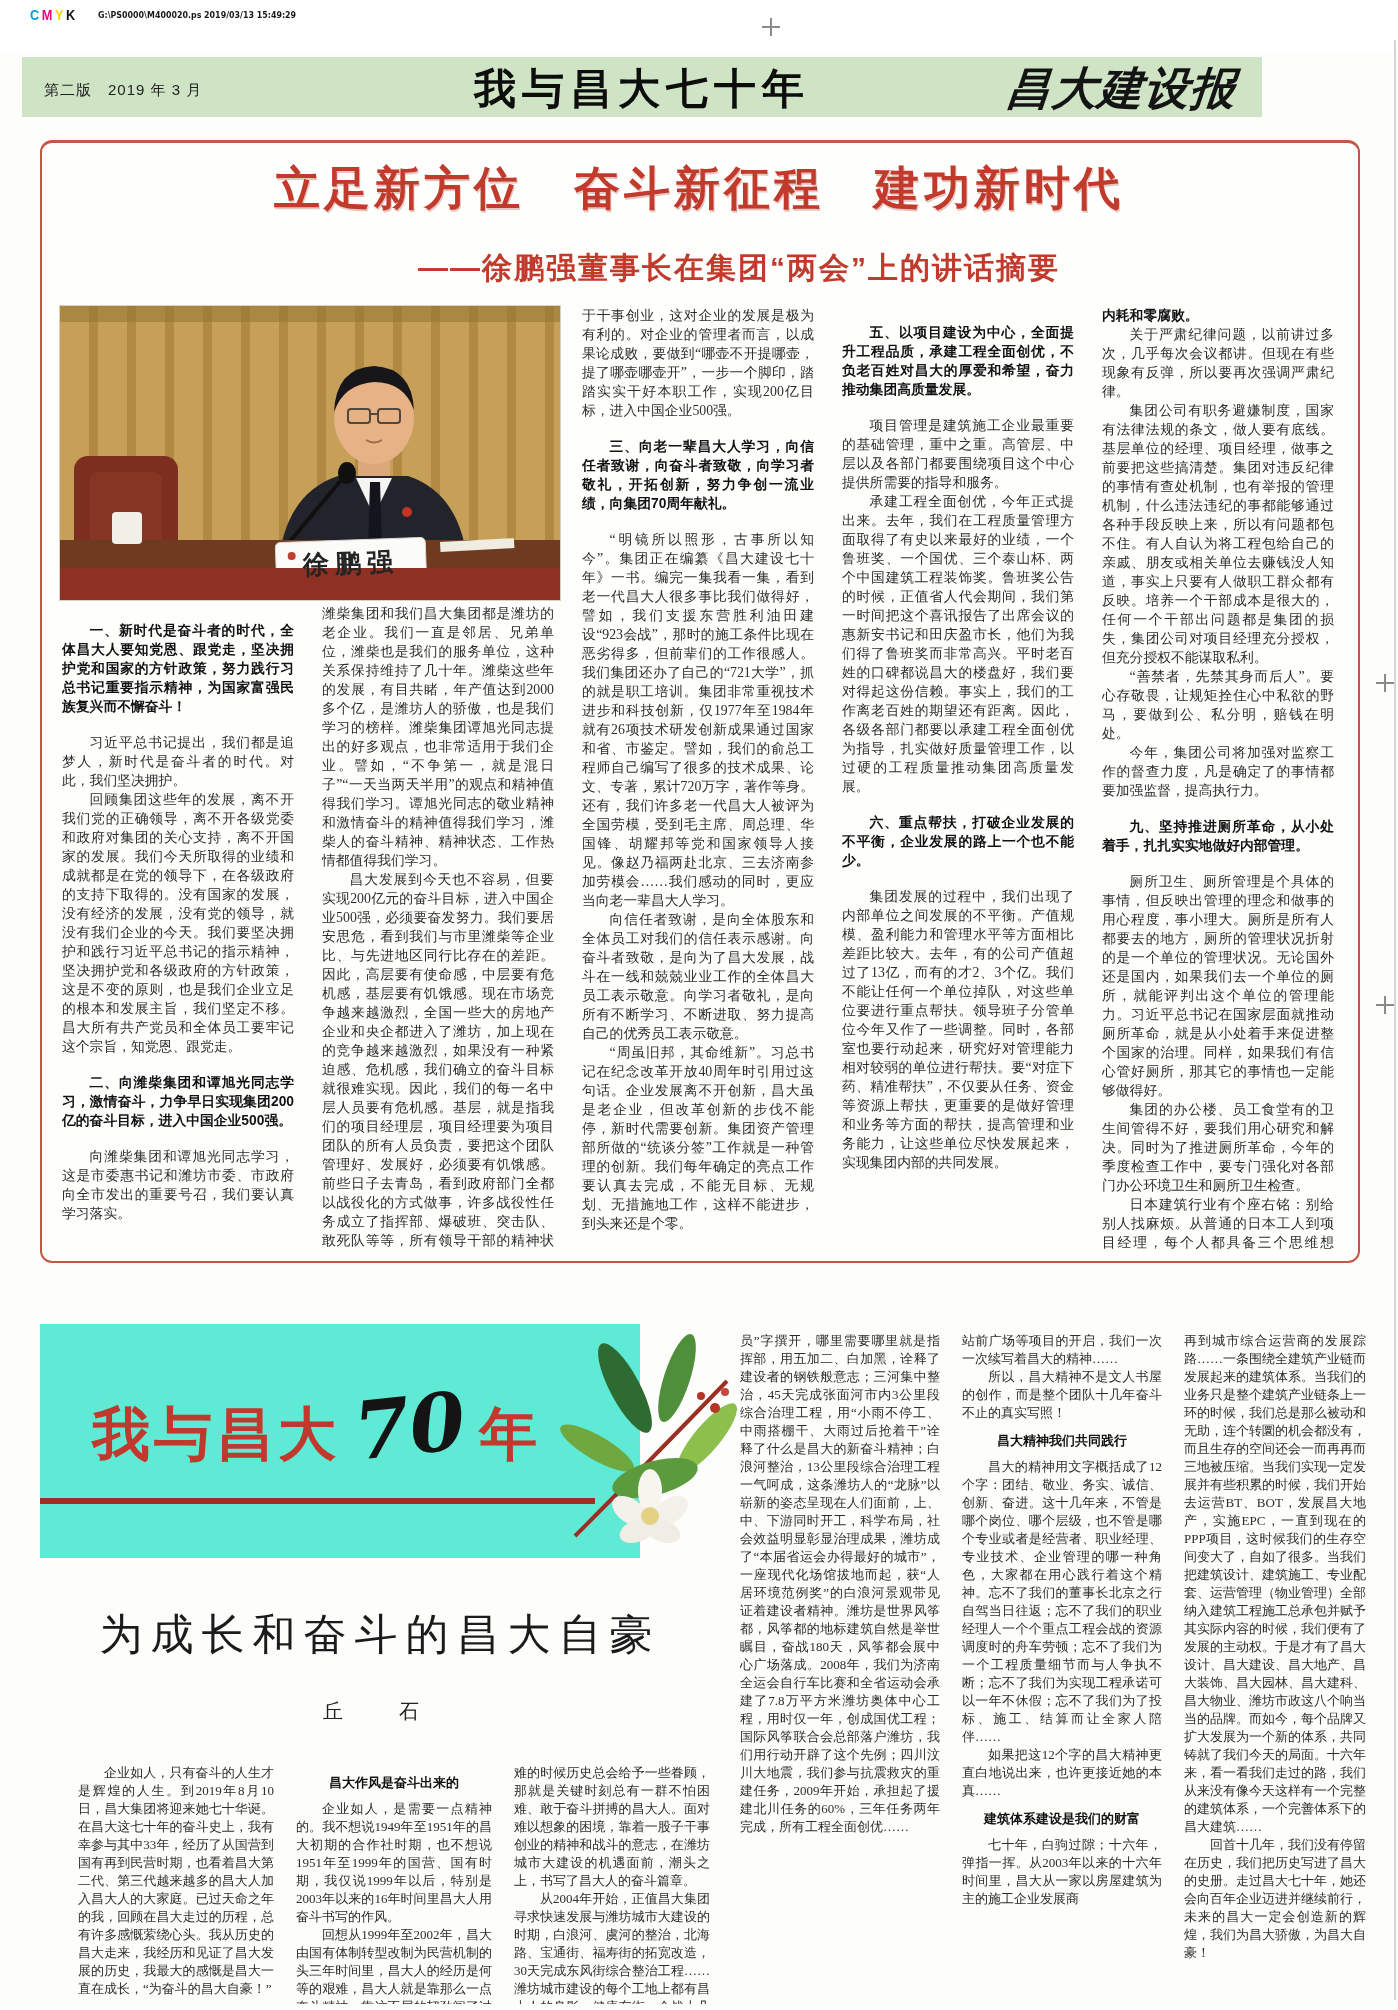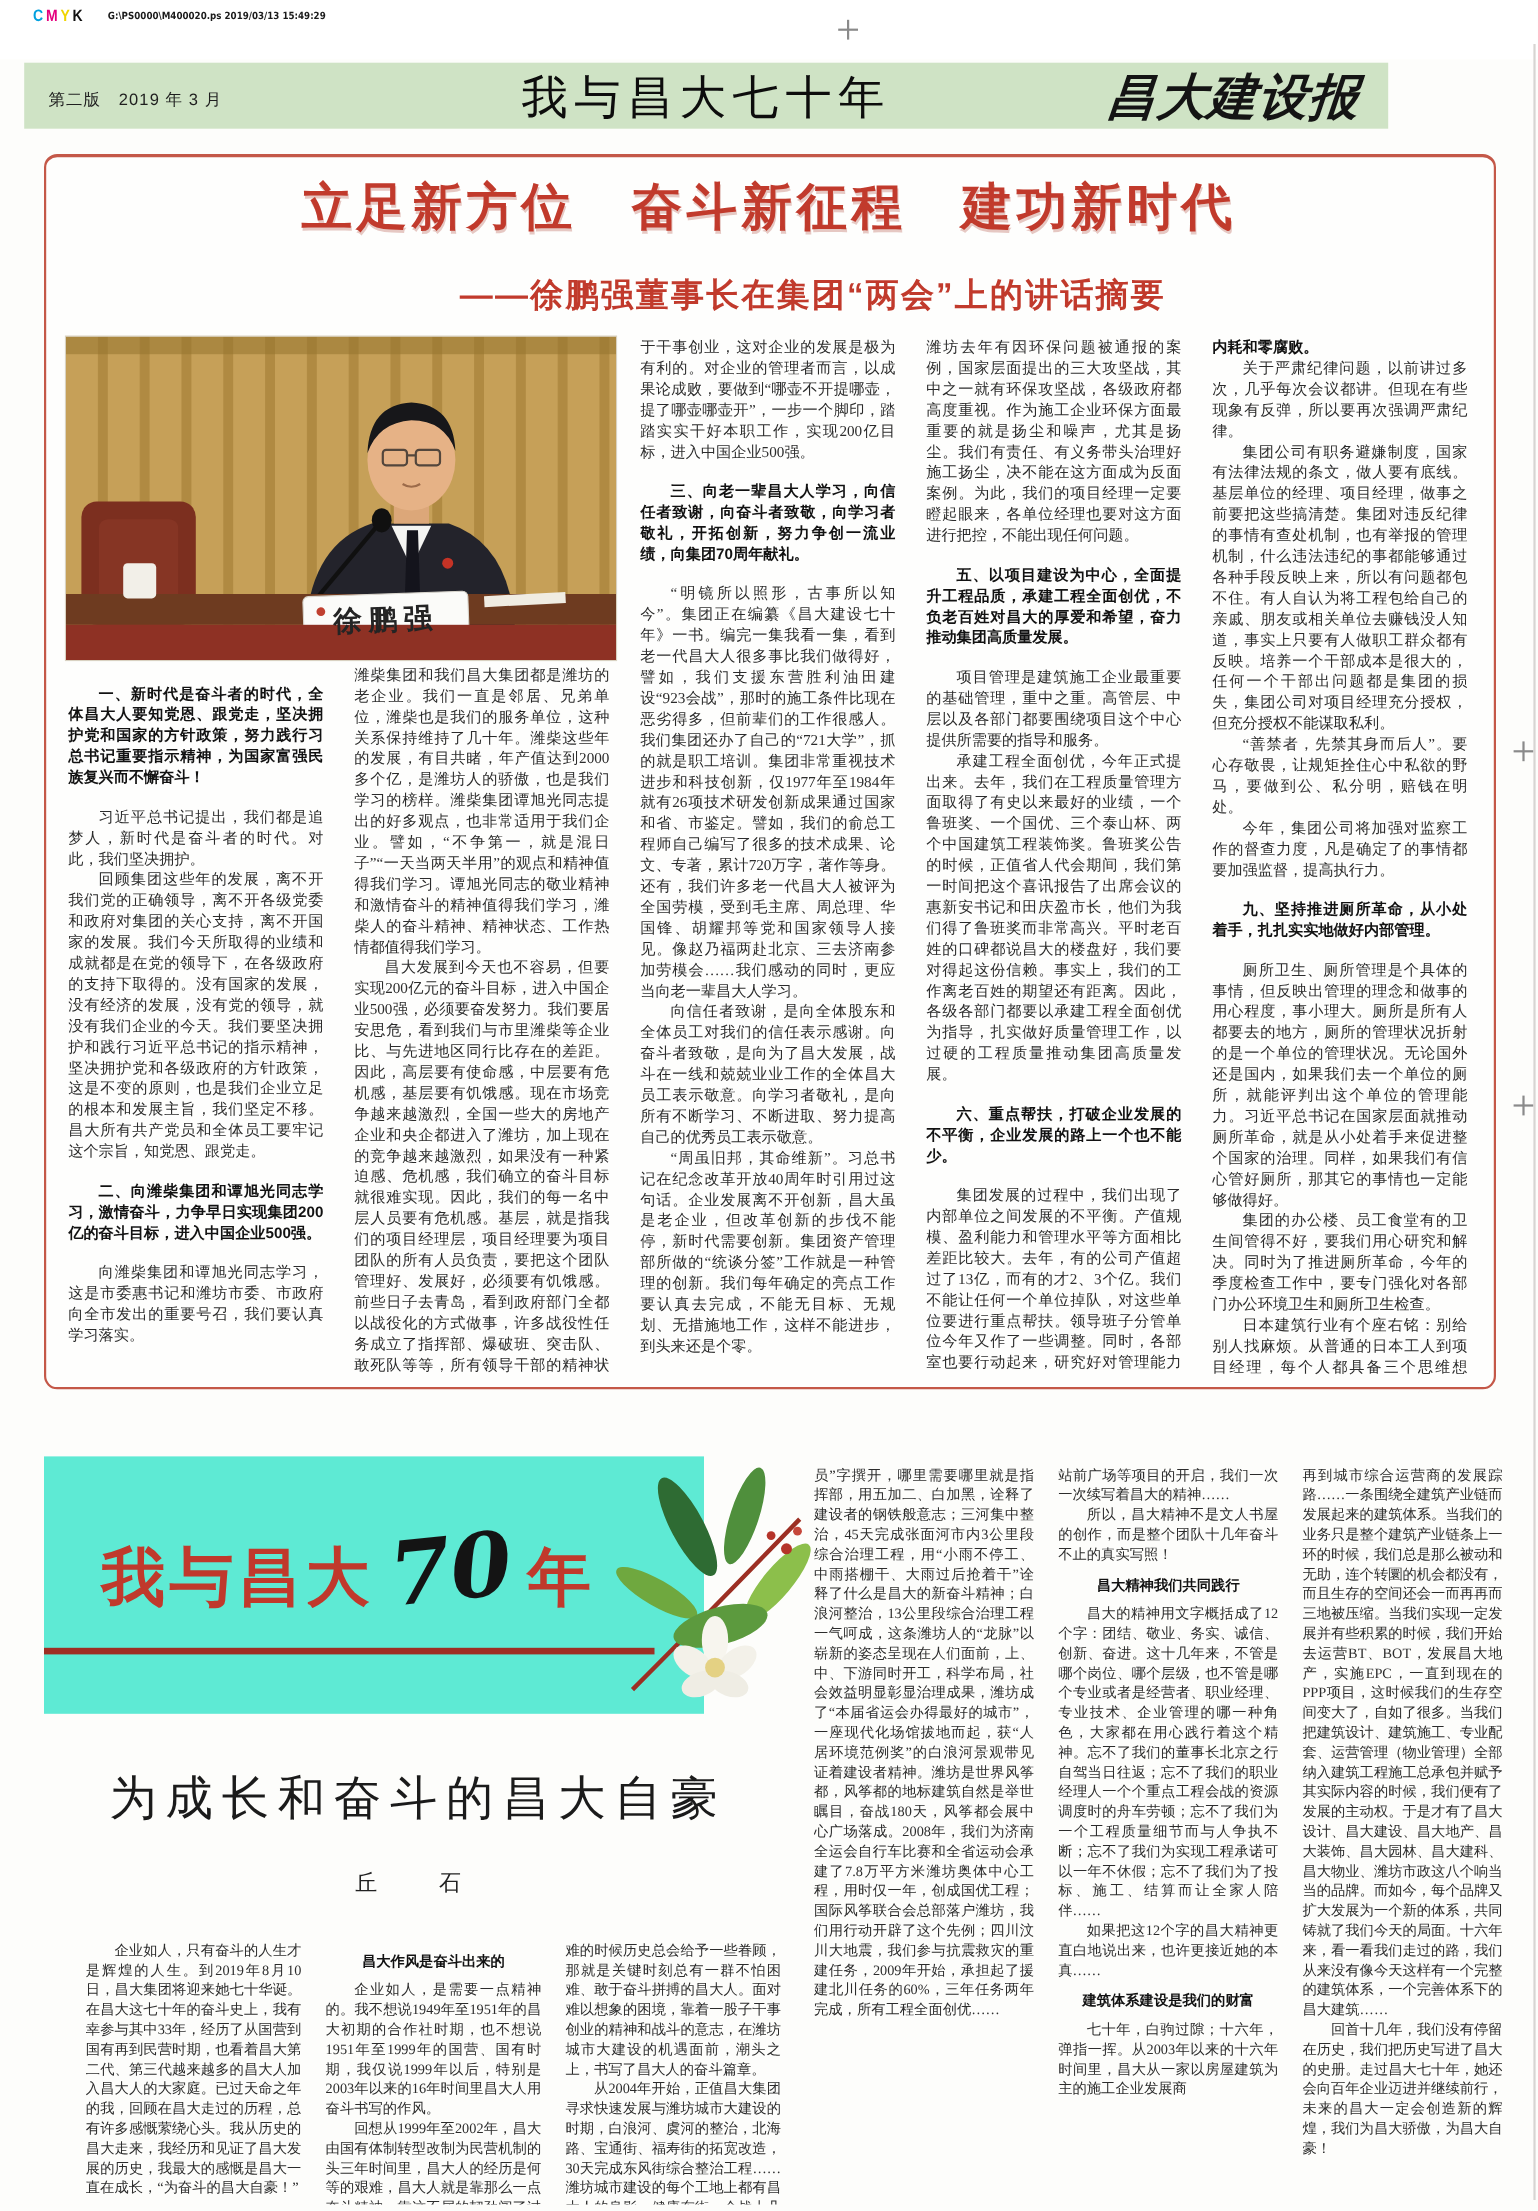--- a/index.html
+++ b/index.html
@@ -18,21 +18,21 @@
   .regcross::before,.regcross::after{content:"";position:absolute;background:#8a8a8a;}
   .regcross::before{left:8px;top:0;width:1.5px;height:18px;}
   .regcross::after{left:0;top:8px;width:18px;height:1.5px;}
   .pageedge{position:absolute;right:2px;top:40px;width:2px;height:1960px;background:#d7d5d2;}
 
   
   .masthead{position:absolute;left:22px;top:57px;width:1240px;height:60px;background:#cfe3c5;}
   .edition{position:absolute;left:22px;top:24px;font-family:"Liberation Sans",sans-serif;
            font-size:15px;color:#1f1f1f;letter-spacing:1px;}
   .pagetitle{position:absolute;left:0;right:0;top:4px;text-align:center;
-           font-family:"Liberation Sans",sans-serif;font-weight:400;font-size:42px;
+           font-family:"Liberation Sans",sans-serif;font-weight:700;font-size:42px;
            letter-spacing:6px;color:#0d0d0d;}
   .papername{position:absolute;right:26px;top:2px;font-family:"DejaVu Serif",serif;
            font-style:italic;font-weight:bold;font-size:45px;letter-spacing:1px;
            color:#141414;transform:skewX(-5deg);}
 
   
   .artbox{position:absolute;left:40px;top:140px;width:1316px;height:1118px;
           border:2px solid #c45848;border-top-width:3px;border-radius:12px;background:#fefefd;}
   .headline{position:absolute;left:0;right:0;top:158px;text-align:center;
           font-family:"Liberation Sans",sans-serif;font-weight:900;font-size:46px;
@@ -164,21 +164,20 @@
   </div>
 <div id="mcol3" class="col">
     <p class="c">于干事创业，这对企业的发展是极为有利的。对企业的管理者而言，以成果论成败，要做到“哪壶不开提哪壶，提了哪壶哪壶开”，一步一个脚印，踏踏实实干好本职工作，实现200亿目标，进入中国企业500强。</p>
     <p class="h">三、向老一辈昌大人学习，向信任者致谢，向奋斗者致敬，向学习者敬礼，开拓创新，努力争创一流业绩，向集团70周年献礼。</p>
     <p class="p">“明镜所以照形，古事所以知今”。集团正在编纂《昌大建设七十年》一书。编完一集我看一集，看到老一代昌大人很多事比我们做得好，譬如，我们支援东营胜利油田建设“923会战”，那时的施工条件比现在恶劣得多，但前辈们的工作很感人。我们集团还办了自己的“721大学”，抓的就是职工培训。集团非常重视技术进步和科技创新，仅1977年至1984年就有26项技术研发创新成果通过国家和省、市鉴定。譬如，我们的俞总工程师自己编写了很多的技术成果、论文、专著，累计720万字，著作等身。还有，我们许多老一代昌大人被评为全国劳模，受到毛主席、周总理、华国锋、胡耀邦等党和国家领导人接见。像赵乃福两赴北京、三去济南参加劳模会……我们感动的同时，更应当向老一辈昌大人学习。</p>
     <p class="p">向信任者致谢，是向全体股东和全体员工对我们的信任表示感谢。向奋斗者致敬，是向为了昌大发展，战斗在一线和兢兢业业工作的全体昌大员工表示敬意。向学习者敬礼，是向所有不断学习、不断进取、努力提高自己的优秀员工表示敬意。</p>
     <p class="p">“周虽旧邦，其命维新”。习总书记在纪念改革开放40周年时引用过这句话。企业发展离不开创新，昌大虽是老企业，但改革创新的步伐不能停，新时代需要创新。集团资产管理部所做的“统谈分签”工作就是一种管理的创新。我们每年确定的亮点工作要认真去完成，不能无目标、无规划、无措施地工作，这样不能进步，到头来还是个零。</p>
     <p class="h">四、强化风险管控，注重环境保护，做好施工扬尘、噪声治理，打造花园式建筑工地。</p>
   </div>
 <div id="mcol4" class="col">
-    <p class="c">潍坊去年有因环保问题被通报的案例，国家层面提出的三大攻坚战，其中之一就有环保攻坚战，各级政府都高度重视。作为施工企业环保方面最重要的就是扬尘和噪声，尤其是扬尘。我们有责任、有义务带头治理好施工扬尘，决不能在这方面成为反面案例。为此，我们的项目经理一定要瞪起眼来，各单位经理也要对这方面进行把控，不能出现任何问题。</p>
     <p class="h">五、以项目建设为中心，全面提升工程品质，承建工程全面创优，不负老百姓对昌大的厚爱和希望，奋力推动集团高质量发展。</p>
     <p class="p">项目管理是建筑施工企业最重要的基础管理，重中之重。高管层、中层以及各部门都要围绕项目这个中心提供所需要的指导和服务。</p>
     <p class="p">承建工程全面创优，今年正式提出来。去年，我们在工程质量管理方面取得了有史以来最好的业绩，一个鲁班奖、一个国优、三个泰山杯、两个中国建筑工程装饰奖。鲁班奖公告的时候，正值省人代会期间，我们第一时间把这个喜讯报告了出席会议的惠新安书记和田庆盈市长，他们为我们得了鲁班奖而非常高兴。平时老百姓的口碑都说昌大的楼盘好，我们要对得起这份信赖。事实上，我们的工作离老百姓的期望还有距离。因此，各级各部门都要以承建工程全面创优为指导，扎实做好质量管理工作，以过硬的工程质量推动集团高质量发展。</p>
     <p class="h">六、重点帮扶，打破企业发展的不平衡，企业发展的路上一个也不能少。</p>
     <p class="p">集团发展的过程中，我们出现了内部单位之间发展的不平衡。产值规模、盈利能力和管理水平等方面相比差距比较大。去年，有的公司产值超过了13亿，而有的才2、3个亿。我们不能让任何一个单位掉队，对这些单位要进行重点帮扶。领导班子分管单位今年又作了一些调整。同时，各部室也要行动起来，研究好对管理能力相对较弱的单位进行帮扶。要“对症下药、精准帮扶”，不仅要从任务、资金等资源上帮扶，更重要的是做好管理和业务等方面的帮扶，提高管理和业务能力，让这些单位尽快发展起来，实现集团内部的共同发展。</p>
   </div>
 <div id="mcol5" class="col">
     <p class="b">内耗和零腐败。</p>
     <p class="p">关于严肃纪律问题，以前讲过多次，几乎每次会议都讲。但现在有些现象有反弹，所以要再次强调严肃纪律。</p>
     <p class="p">集团公司有职务避嫌制度，国家有法律法规的条文，做人要有底线。基层单位的经理、项目经理，做事之前要把这些搞清楚。集团对违反纪律的事情有查处机制，也有举报的管理机制，什么违法违纪的事都能够通过各种手段反映上来，所以有问题都包不住。有人自认为将工程包给自己的亲戚、朋友或相关单位去赚钱没人知道，事实上只要有人做职工群众都有反映。培养一个干部成本是很大的，任何一个干部出问题都是集团的损失，集团公司对项目经理充分授权，但充分授权不能谋取私利。</p>

